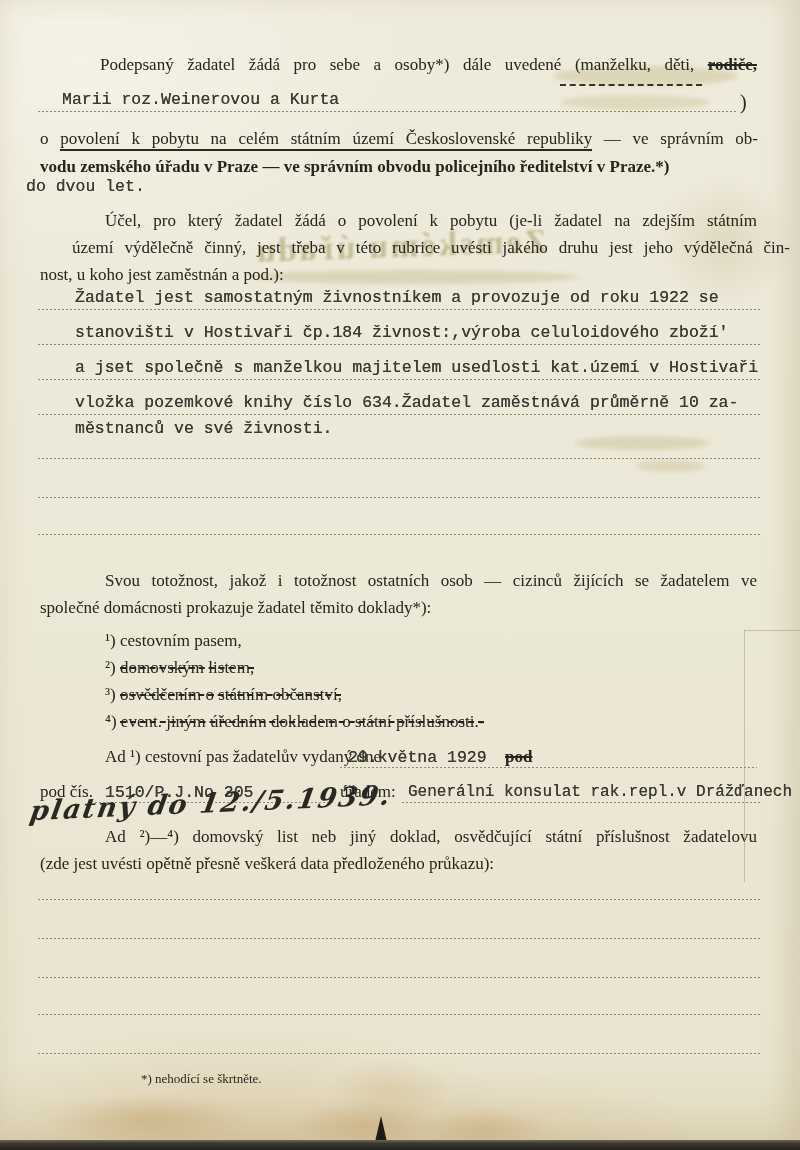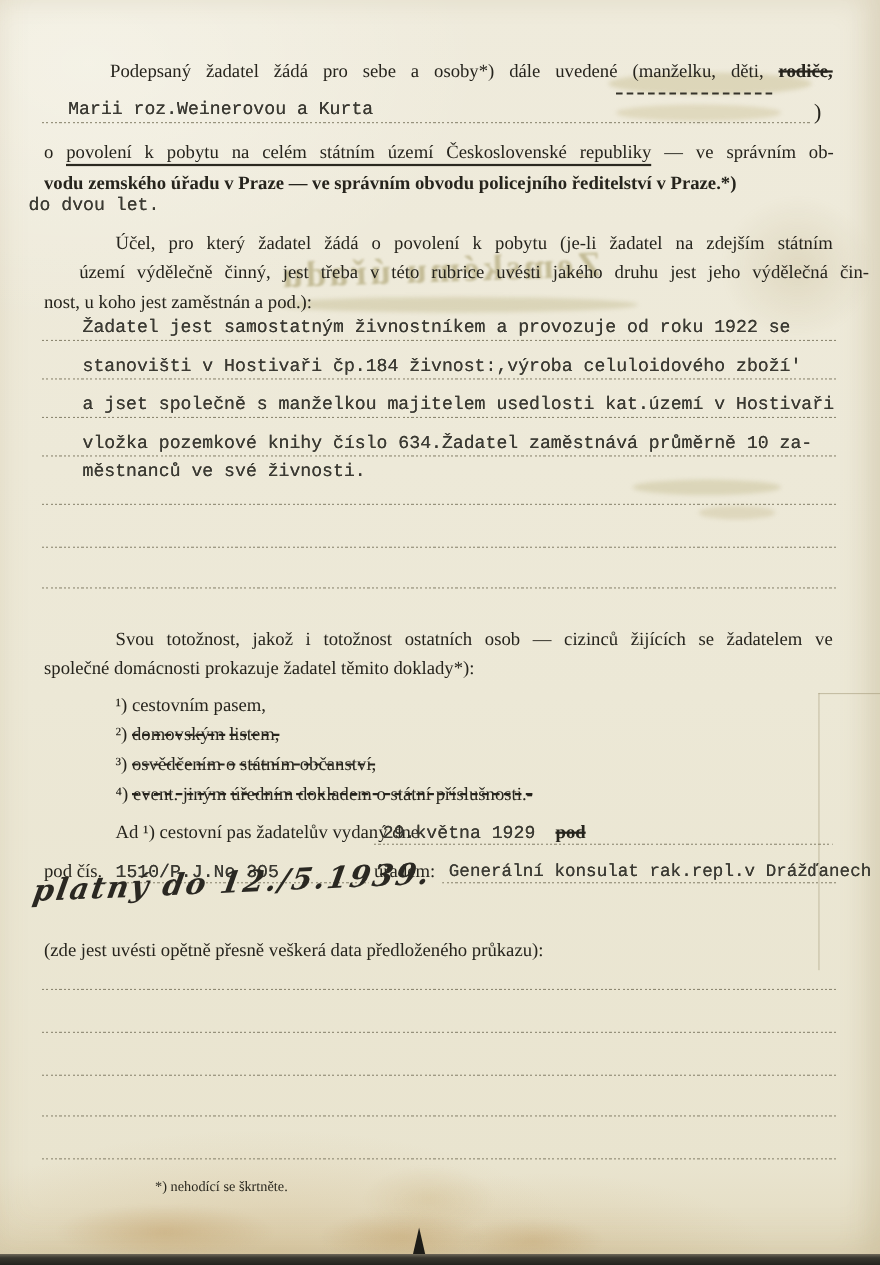--- a/index.html
+++ b/index.html
@@ -88,20 +88,21 @@
 
   <div class="abs printed" style="left:40px;top:781px;">pod čís.</div>
   <div class="abs rule" style="left:95px;top:801px;width:240px;"></div>
   <div class="abs typed" style="left:105px;top:783px;">1510/P.J.No 305</div>
   <div class="abs printed" style="left:340px;top:781px;">úřadem:</div>
   <div class="abs rule" style="left:402px;top:801px;width:358px;"></div>
   <div class="abs typed" style="left:408px;top:783px;font-size:16px;">Generální konsulat rak.repl.v Drážďanech</div>
 
   <div class="abs handwriting" style="left:33px;top:795px;">platný do 12./5.1939.</div>
 
+  <div class="abs printed jline" style="left:105px;top:826px;width:652px;">Ad ²)—⁴) domovský list neb jiný doklad, osvědčující státní příslušnost žadatelovu</div>
   <div class="abs printed" style="left:40px;top:853px;">(zde jest uvésti opětně přesně veškerá data předloženého průkazu):</div>
 
   <div class="abs rule" style="left:38px;top:898px;width:722px;"></div>
   <div class="abs rule" style="left:38px;top:937px;width:722px;"></div>
   <div class="abs rule" style="left:38px;top:976px;width:722px;"></div>
   <div class="abs rule" style="left:38px;top:1013px;width:722px;"></div>
   <div class="abs rule" style="left:38px;top:1052px;width:722px;"></div>
 
   <div class="abs printed footnote" style="left:98px;top:1068px;">*) nehodící se škrtněte.</div>
 

